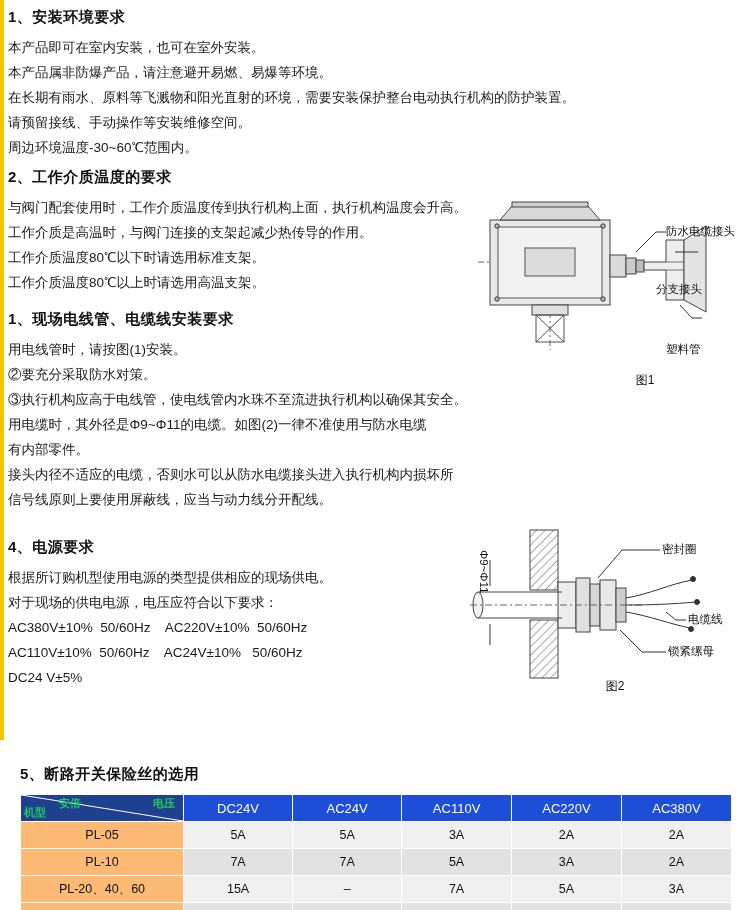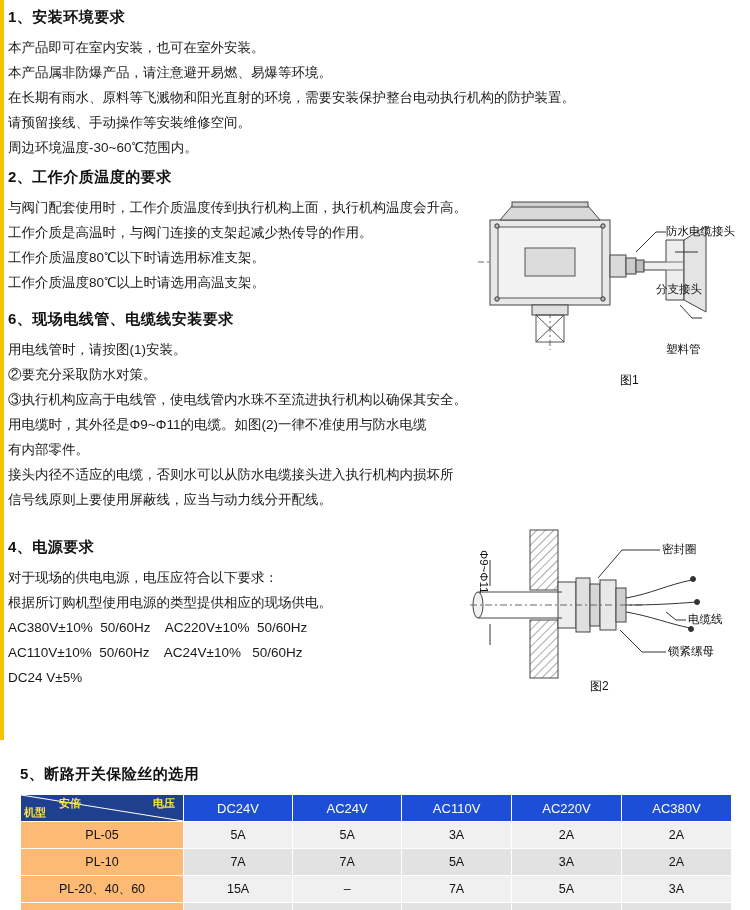--- a/index.html
+++ b/index.html
@@ -67,21 +67,21 @@
     height: 200px;
   }
   #fig2 {
     left: 470px;
     top: 520px;
     width: 280px;
     height: 190px;
   }
   .fig-caption {
     font-size: 12px;
-    text-align: left;
+    text-align: center;
     color: #111;
   }
   .fig-label {
     font-size: 11.5px;
     color: #111;
     position: absolute;
     white-space: nowrap;
   }
 
   
@@ -98,21 +98,21 @@
   }
   th.head-cell {
     background: #1d4ed8;
     color: #ffffff;
     font-weight: normal;
     font-size: 13px;
     width: 118px;
   }
   th.corner {
     background: #1f3f8f;
-    color: #fde047;
+    color: #22c55e;
     width: 162px;
     position: relative;
     padding: 0;
   }
   .corner-box {
     position: relative;
     width: 162px;
     height: 26px;
   }
   .corner-diag {
@@ -169,34 +169,34 @@
 
   <div class="block" id="sec2">
     <h2 class="section-title">2、工作介质温度的要求</h2>
     <p class="line">与阀门配套使用时，工作介质温度传到执行机构上面，执行机构温度会升高。</p>
     <p class="line">工作介质是高温时，与阀门连接的支架起减少热传导的作用。</p>
     <p class="line">工作介质温度80℃以下时请选用标准支架。</p>
     <p class="line">工作介质温度80℃以上时请选用高温支架。</p>
   </div>
 
   <div class="block" id="sec3">
-    <h2 class="section-title">6、现场电线管、电缆线安装要求</h2>
+    <h2 class="section-title">1、现场电线管、电缆线安装要求</h2>
     <p class="line">用电线管时，请按图(1)安装。</p>
     <p class="line">②要充分采取防水对策。</p>
     <p class="line">③执行机构应高于电线管，使电线管内水珠不至流进执行机构以确保其安全。</p>
     <p class="line">用电缆时，其外径是Φ9~Φ11的电缆。如图(2)一律不准使用与防水电缆</p>
     <p class="line">有内部零件。</p>
     <p class="line">接头内径不适应的电缆，否则水可以从防水电缆接头进入执行机构内损坏所</p>
     <p class="line">信号线原则上要使用屏蔽线，应当与动力线分开配线。</p>
   </div>
 
   <div class="block" id="sec4">
     <h2 class="section-title">4、电源要求</h2>
+    <p class="line">根据所订购机型使用电源的类型提供相应的现场供电。</p>
     <p class="line">对于现场的供电电源，电压应符合以下要求：</p>
-    <p class="line">根据所订购机型使用电源的类型提供相应的现场供电。</p>
     <p class="line">AC380V±10%  50/60Hz    AC220V±10%  50/60Hz</p>
     <p class="line">AC110V±10%  50/60Hz    AC24V±10%   50/60Hz</p>
     <p class="line">DC24 V±5%</p>
   </div>
 
   <div class="block" id="fig1">
     <svg width="280" height="175" viewBox="0 0 280 175">
       <g fill="none" stroke="#333" stroke-width="1">
 
         <rect x="20" y="20" width="120" height="85" fill="#e8e8e8" stroke="#444"></rect>

